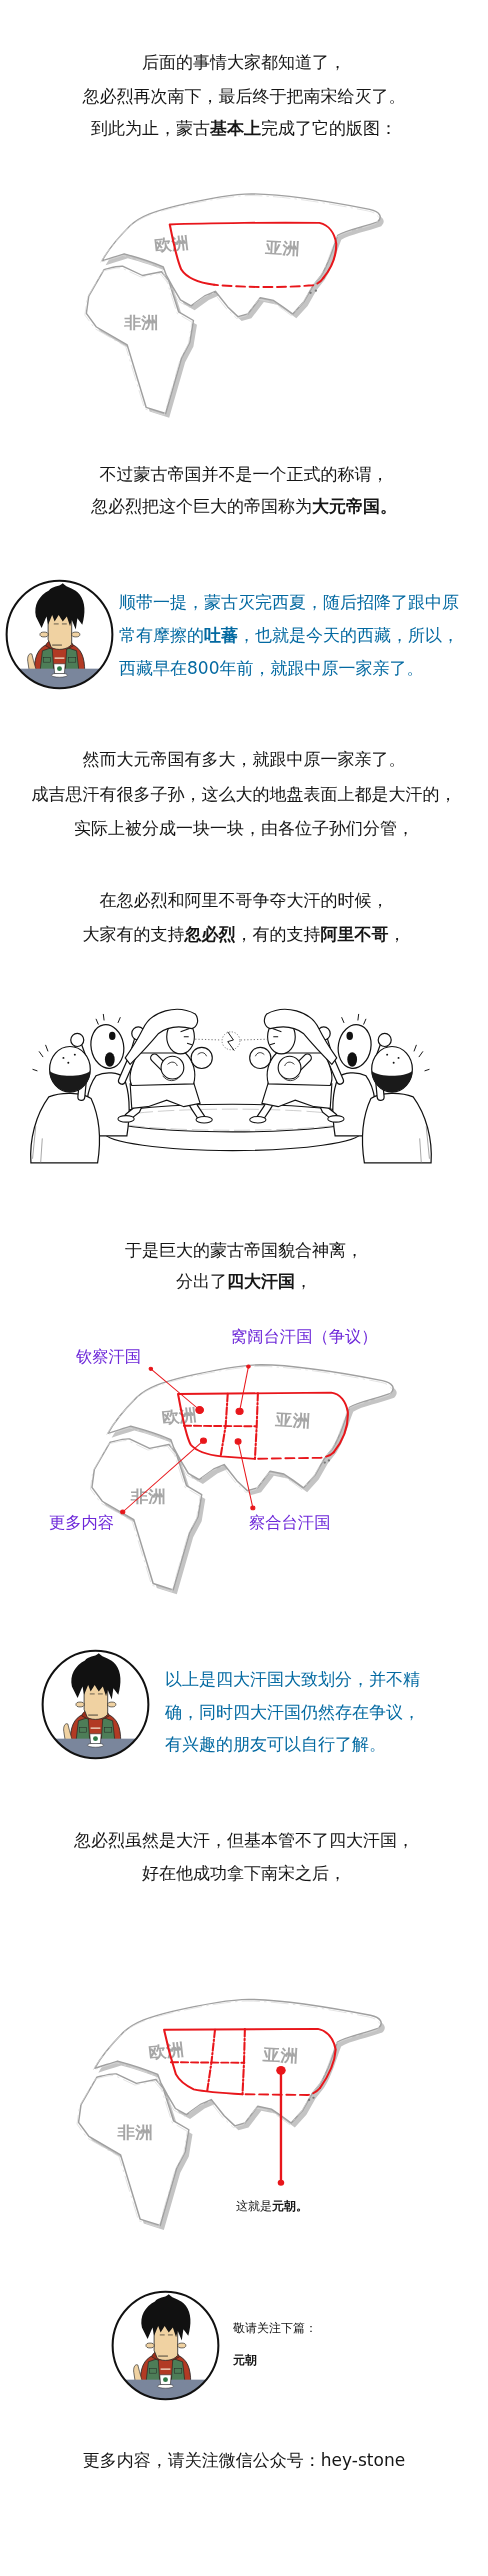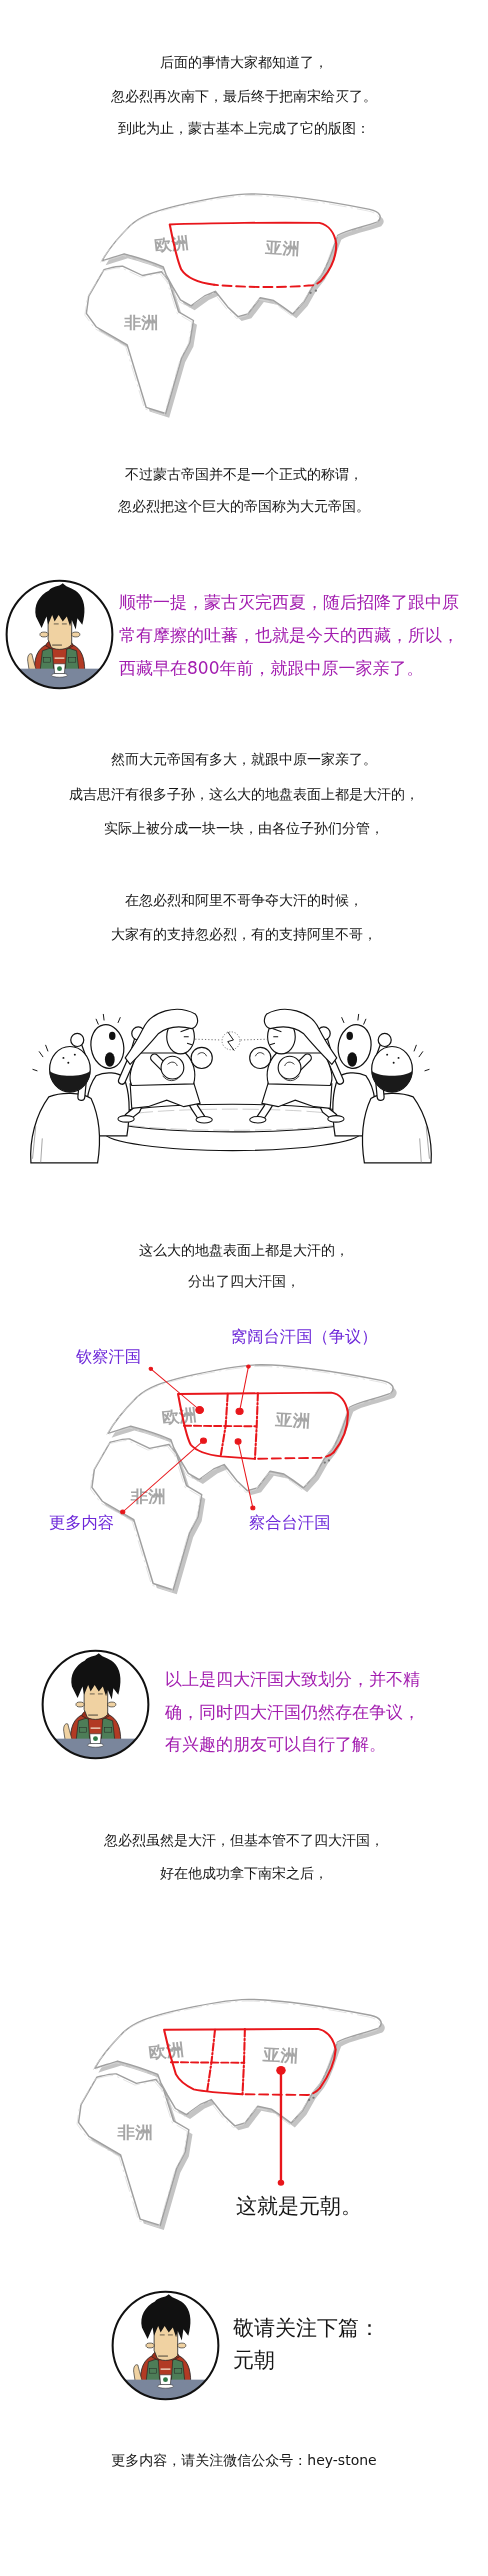--- a/index.html
+++ b/index.html
@@ -11,38 +11,38 @@
     overflow: hidden;
     font-family: "DejaVu Sans", "Liberation Sans", sans-serif;
     color: #151515;
   }
   .line {
     position: absolute;
     left: 0;
     width: 488px;
     height: 33px;
     line-height: 33px;
-    font-size: 14px;
+    font-size: 17px;
     text-align: center;
     white-space: nowrap;
   }
-  .b { font-weight: normal; }
+  .b { font-weight: bold; }
   .tip {
     position: absolute;
     height: 33px;
     line-height: 33px;
     font-size: 17px;
-    color: #a21caf;
+    color: #0369a1;
     white-space: nowrap;
   }
   .plain {
     position: absolute;
     height: 33px;
     line-height: 33px;
-    font-size: 21px;
+    font-size: 12px;
     white-space: nowrap;
   }
   .khanate-label {
     position: absolute;
     height: 19.5px;
     line-height: 19.5px;
     font-size: 16.3px;
     color: #6d28d9;
     white-space: nowrap;
   }
@@ -211,21 +211,21 @@
     <g transform="translate(568,0) scale(-1,1)">
         <use href="#boxer"></use>
       </g>
     <g>
       <path d="M240,53 L272,54 M296,54 L330,53" stroke="#555" stroke-width="1" stroke-dasharray="1.5 2.5"></path>
       <circle cx="284" cy="55" r="11" fill="none" stroke="#555" stroke-width="0.9" stroke-dasharray="1.5 2"></circle>
       <path d="M280,44 L287,54 L280,56 L288,67" fill="none" stroke="#111" stroke-width="1.2"></path>
     </g>
   </svg>
 
-  <div class="line" style="top:1234px"><span>这么大的地盘表面上都是大汗的，</span></div>
+  <div class="line" style="top:1234px"><span>于是巨大的蒙古帝国貌合神离，</span></div>
   <div class="line" style="top:1265px"><span>分出了</span><span class="b">四大汗国</span><span>，</span></div>
 
   <svg class="figure" style="top:1301px;height:301px" viewBox="0 30 1650 1110" preserveAspectRatio="none" xmlns="http://www.w3.org/2000/svg">
     <g transform="translate(360,262) scale(1.025) translate(-340,-322)">
       <use href="#continent"></use>
       <text class="cont-label" x="580" y="530" text-anchor="middle" transform="rotate(-6 580 510)">欧洲</text>
       <text class="cont-label" x="955" y="545" text-anchor="middle" transform="rotate(3 955 525)">亚洲</text>
       <text class="cont-label" x="478" y="820" text-anchor="middle">非洲</text>
     </g>
     <g fill="none" stroke="#e8161b" stroke-width="7" stroke-linecap="round" stroke-linejoin="round">

